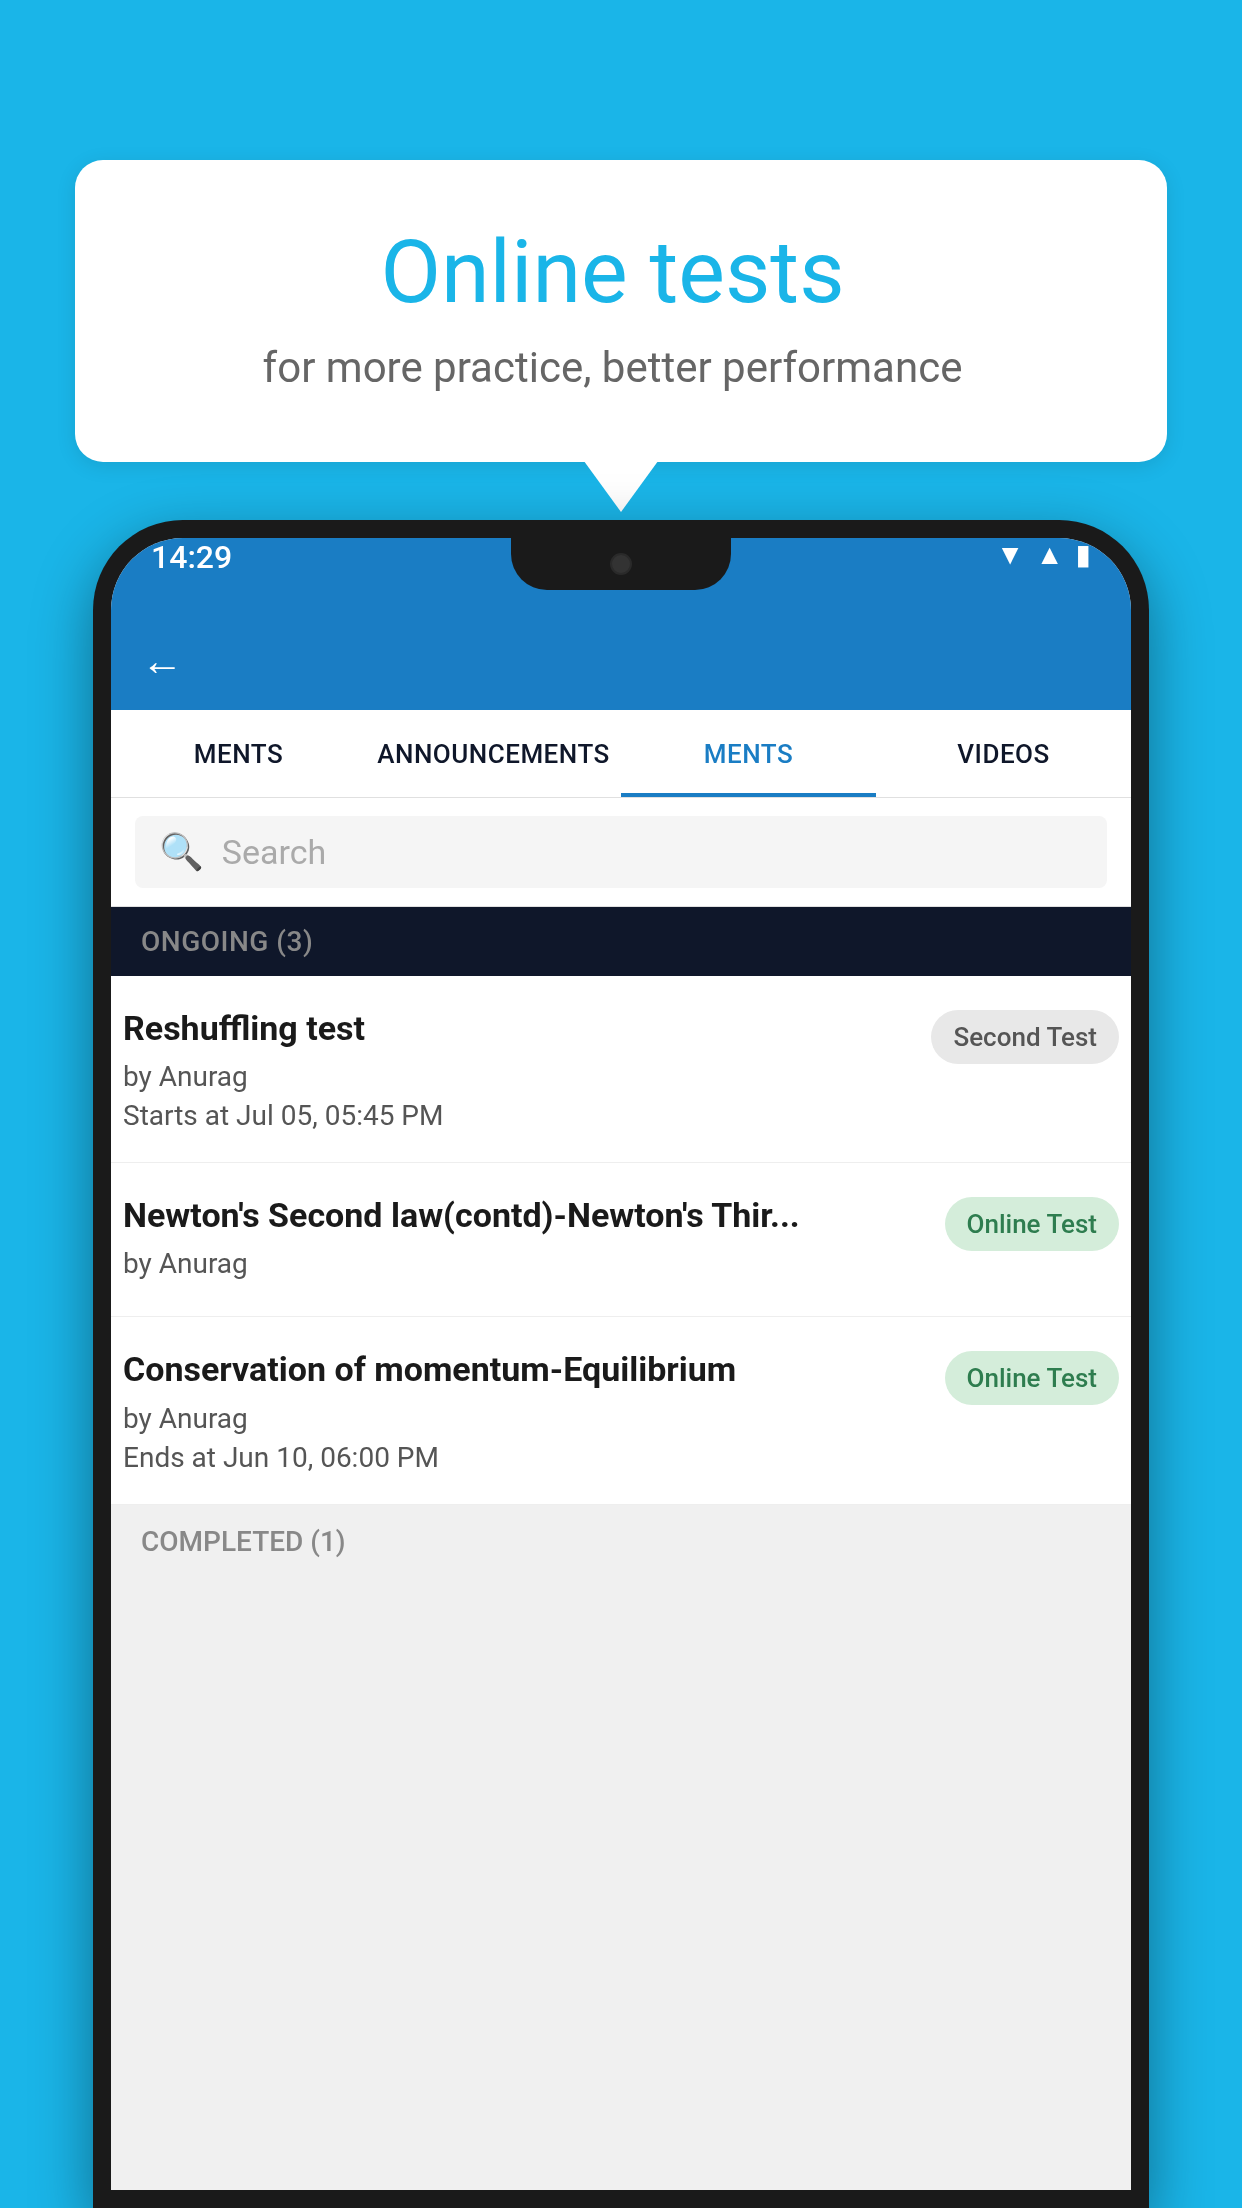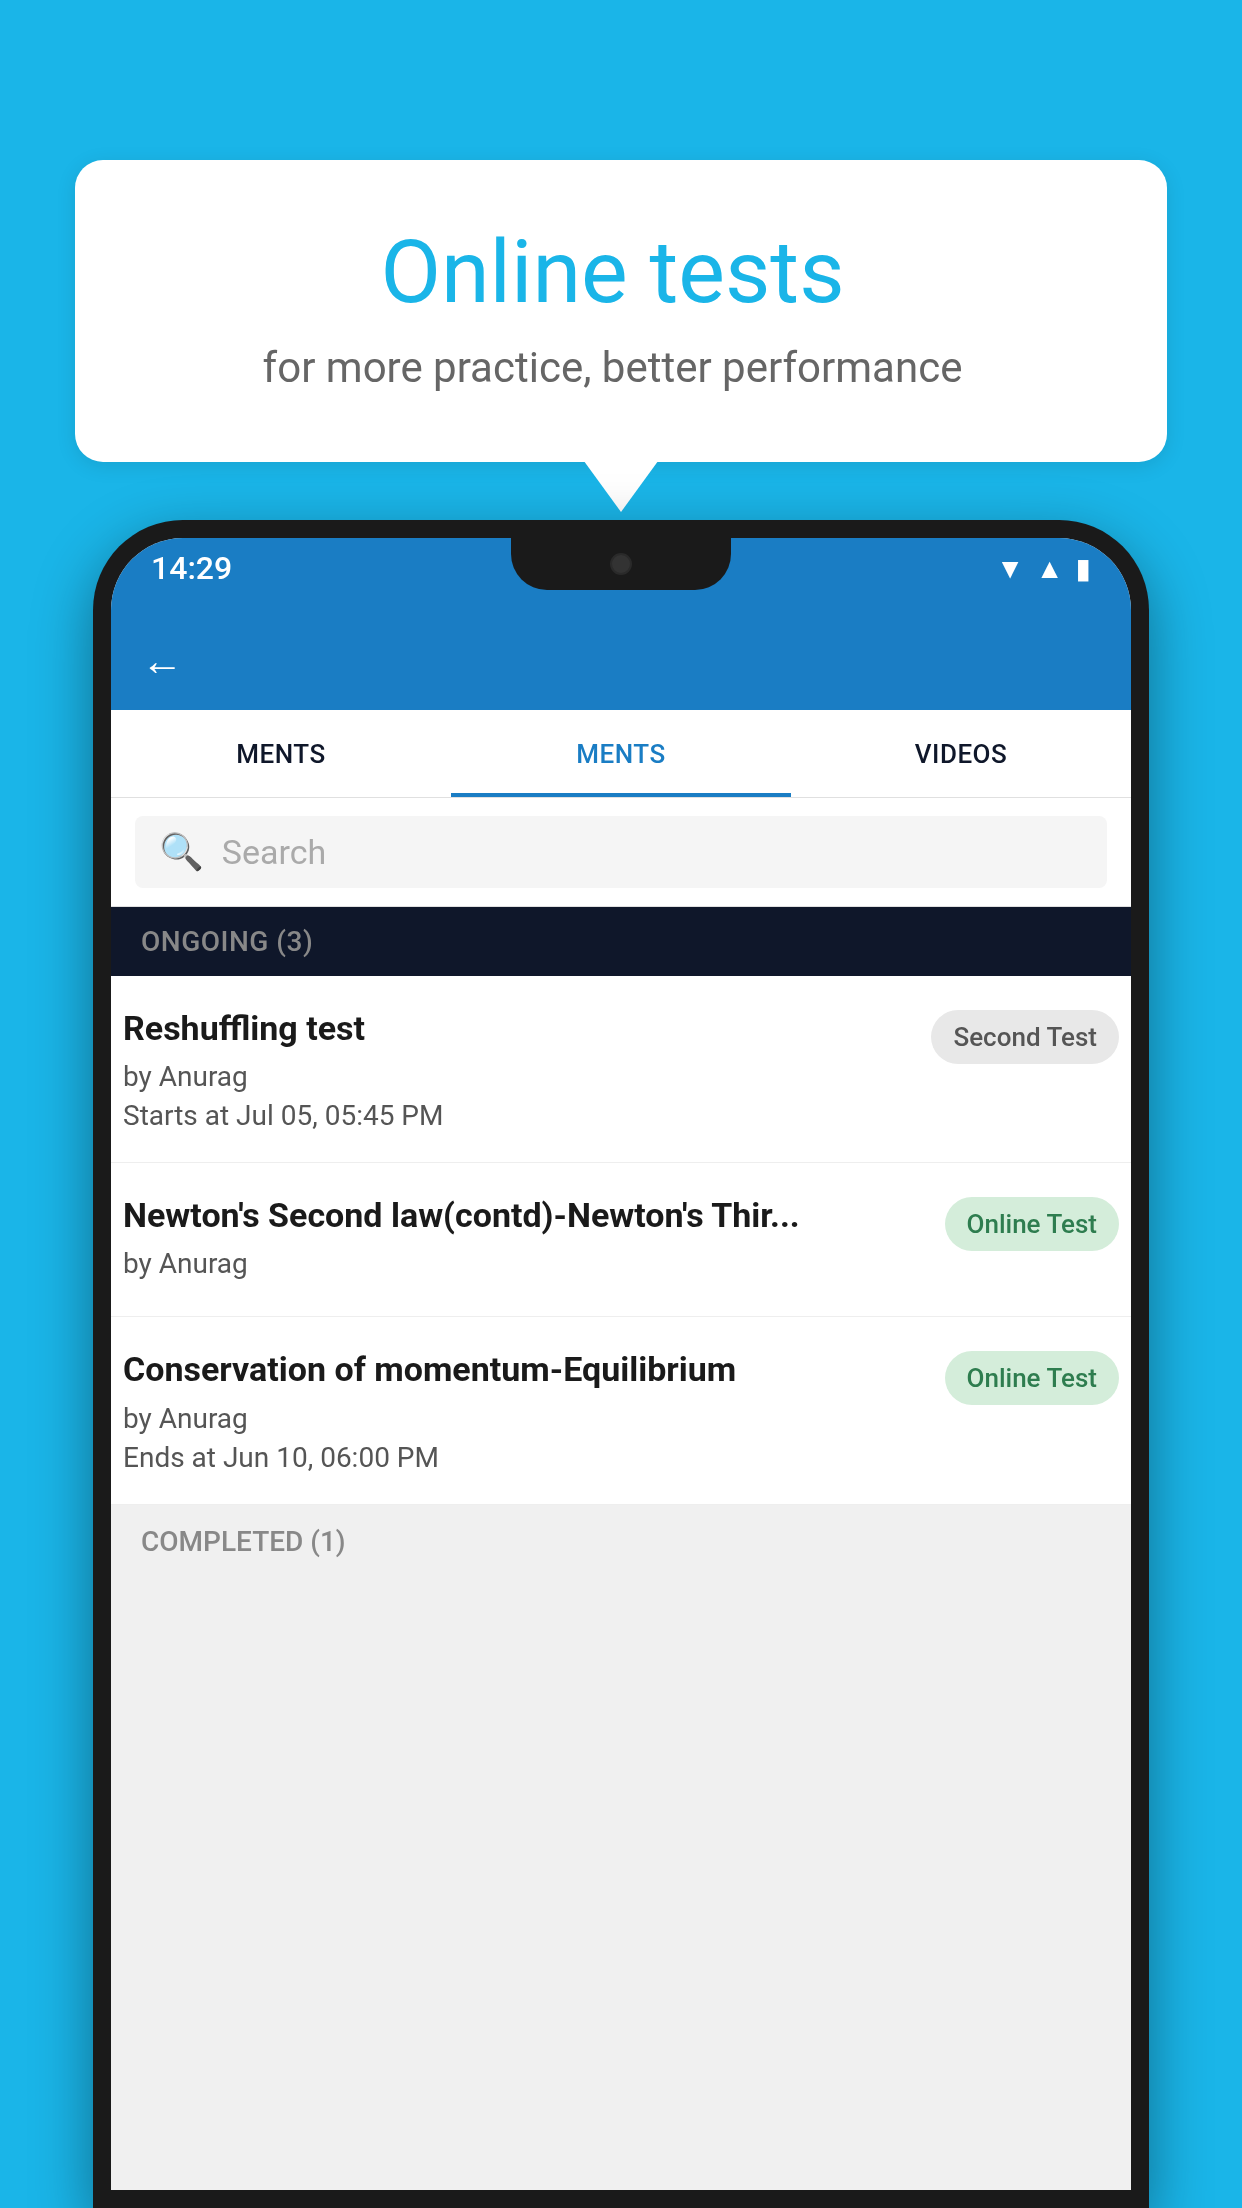--- a/index.html
+++ b/index.html
@@ -95,21 +95,21 @@
       background: #333;
       border-radius: 50%;
       border: 2px solid #2a2a2a;
     }
 
     
     .status-bar {
       background: #1a7dc4;
       height: 72px;
       display: flex;
-      align-items: center;
+      align-items: flex-start;
       padding: 0 40px 12px 40px;
       justify-content: space-between;
     }
 
     .status-time {
       color: white;
       font-size: 32px;
       font-weight: 500;
     }
 
@@ -317,20 +317,23 @@
       </div>
     </div>
 
     <div class="app-header">
       <span class="back-arrow">←</span>
     </div>
 
     <div class="tabs-bar">
       <div class="tab">
         <span>MENTS</span>
+      </div>
+      <div class="tab">
+        <span>ANNOUNCEMENTS</span>
       </div>
       <div class="tab active">
         <span>MENTS</span>
       </div>
       <div class="tab">
         <span>VIDEOS</span>
       </div>
     </div>
 
     <div class="search-container">

